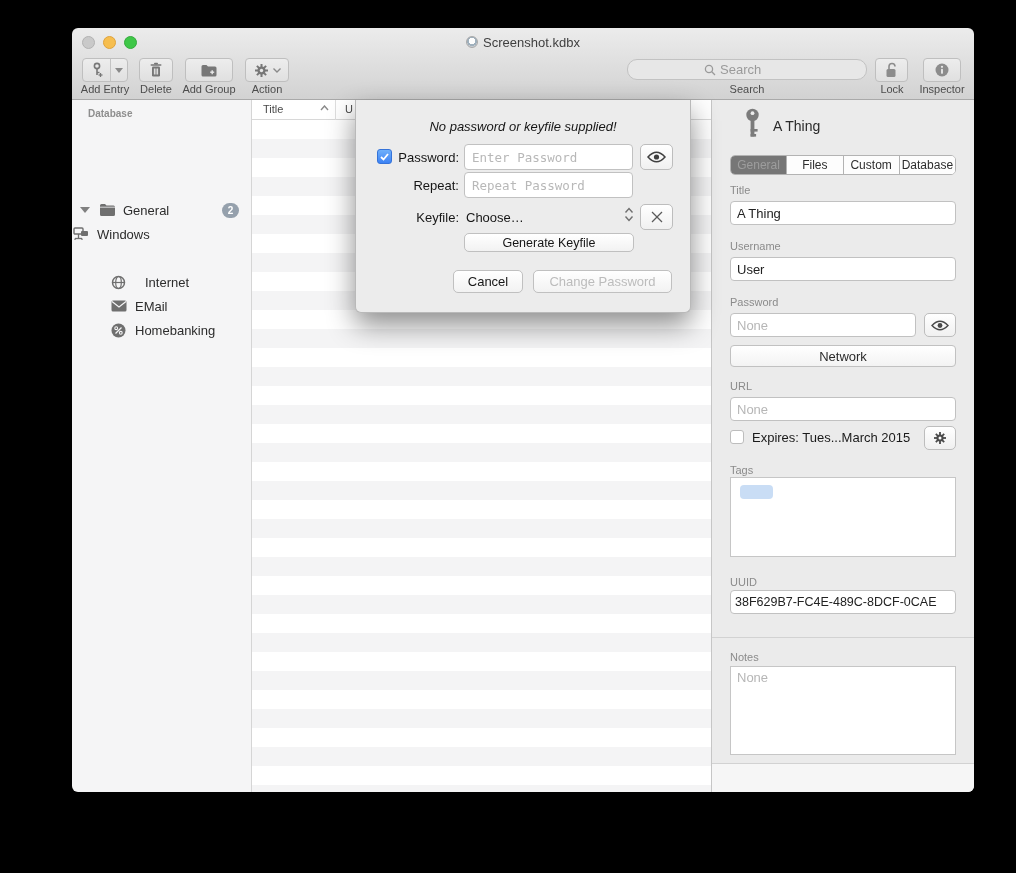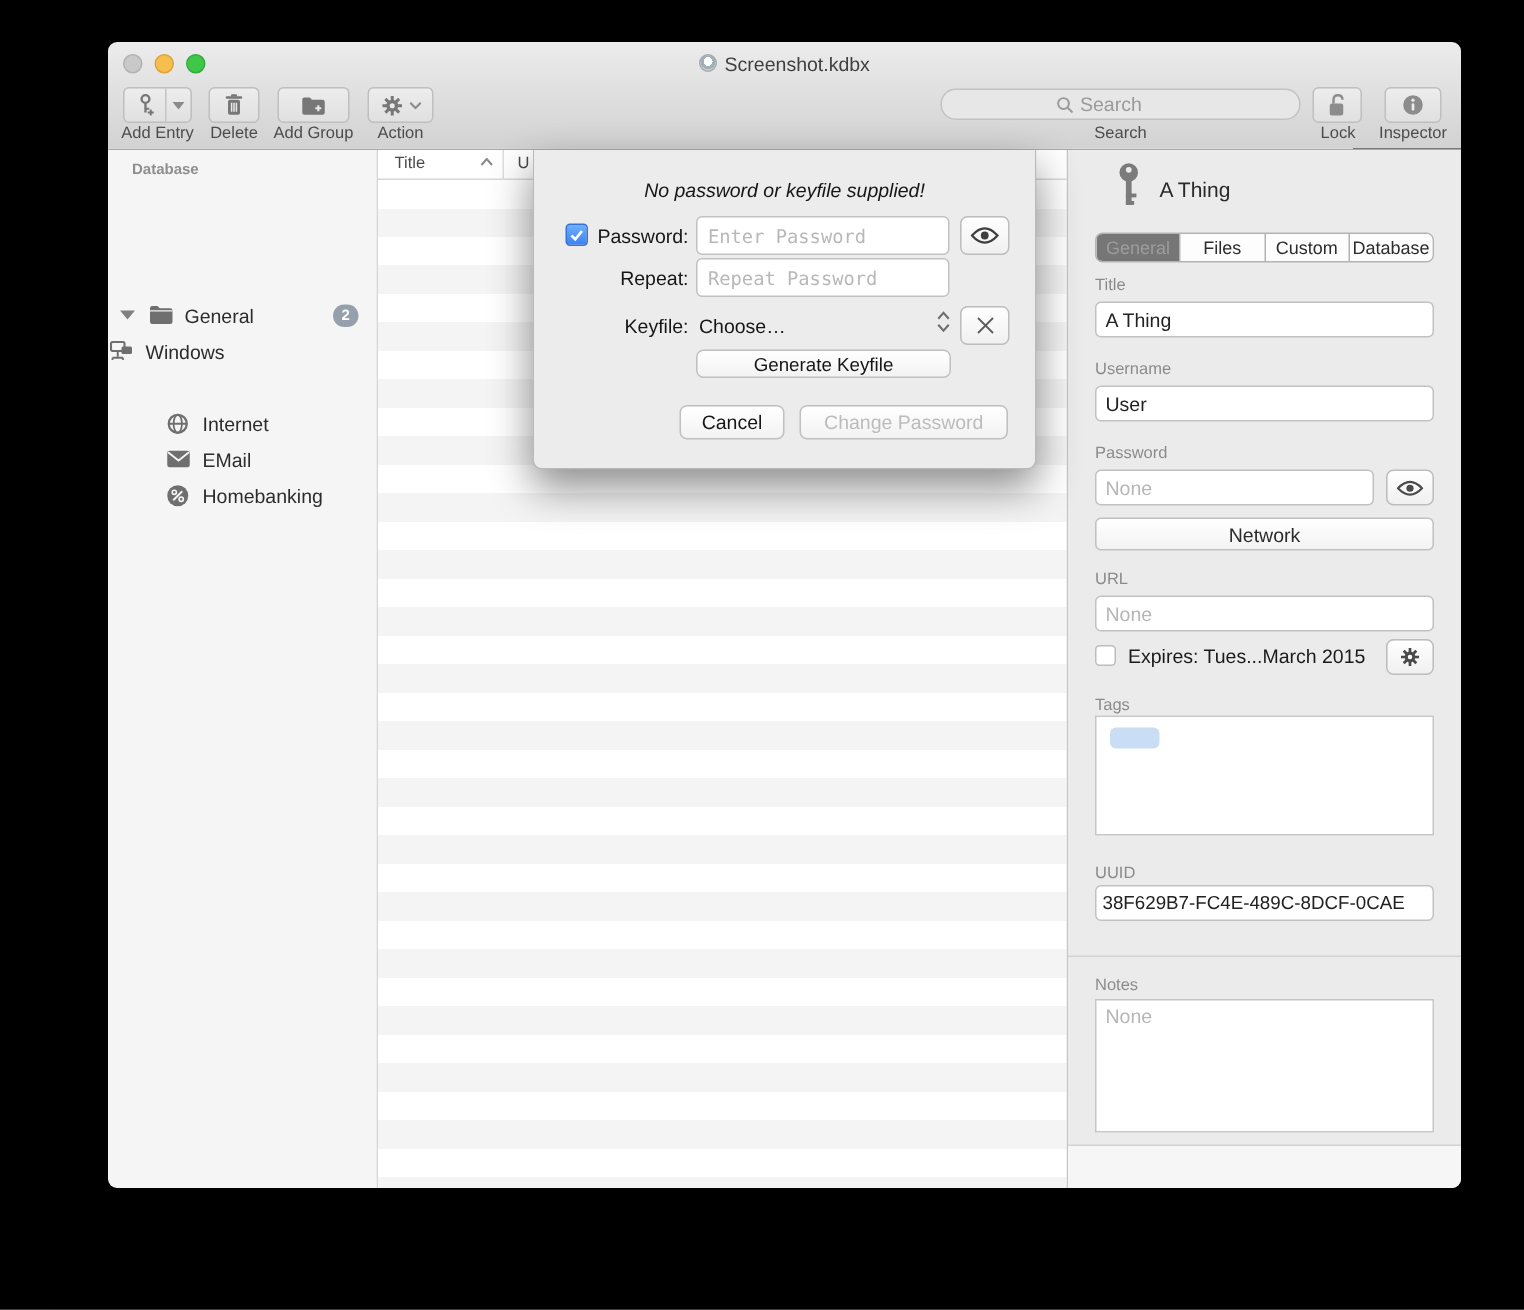--- a/index.html
+++ b/index.html
@@ -247,21 +247,21 @@
 
 
     <div class="sb-row" style="top:170px; padding-left:39px;">
       <span>
         <svg class="icon" width="15" height="15" viewBox="0 0 15 15">
           <circle cx="7.5" cy="7.5" r="6" fill="none" stroke="#6f6f6f" stroke-width="1.5"></circle>
           <ellipse cx="7.5" cy="7.5" rx="2.8" ry="6" fill="none" stroke="#6f6f6f" stroke-width="1.2"></ellipse>
           <line x1="1.5" y1="7.5" x2="13.5" y2="7.5" stroke="#6f6f6f" stroke-width="1.2"></line>
         </svg>
       </span>
-      <span style="margin-left:9px;">Internet</span>
+      <span style="margin-left:19px;">Internet</span>
     </div>
 
     <div class="sb-row" style="top:218px; padding-left:39px;">
       <span>
         <svg class="icon" width="15" height="15" viewBox="0 0 15 15">
           <circle cx="7.5" cy="7.5" r="7" fill="#6f6f6f"></circle>
           <line x1="4.5" y1="10.5" x2="10.5" y2="4.5" stroke="#f5f5f6" stroke-width="1.3"></line>
           <circle cx="5.2" cy="5.2" r="1.4" fill="none" stroke="#f5f5f6" stroke-width="1.1"></circle>
           <circle cx="9.8" cy="9.8" r="1.4" fill="none" stroke="#f5f5f6" stroke-width="1.1"></circle>
         </svg>

